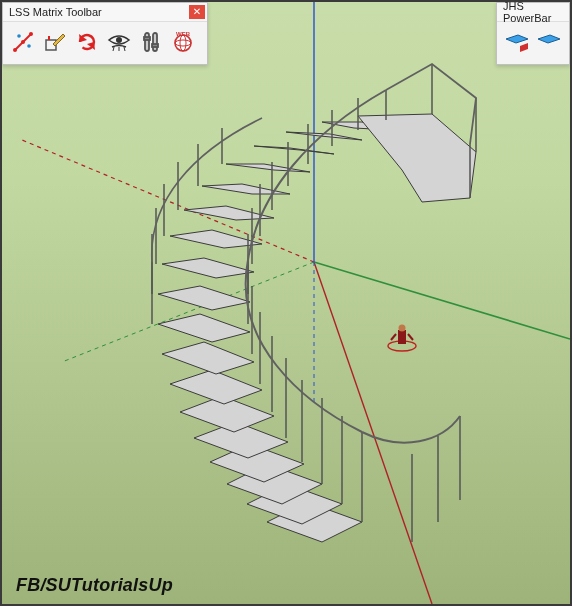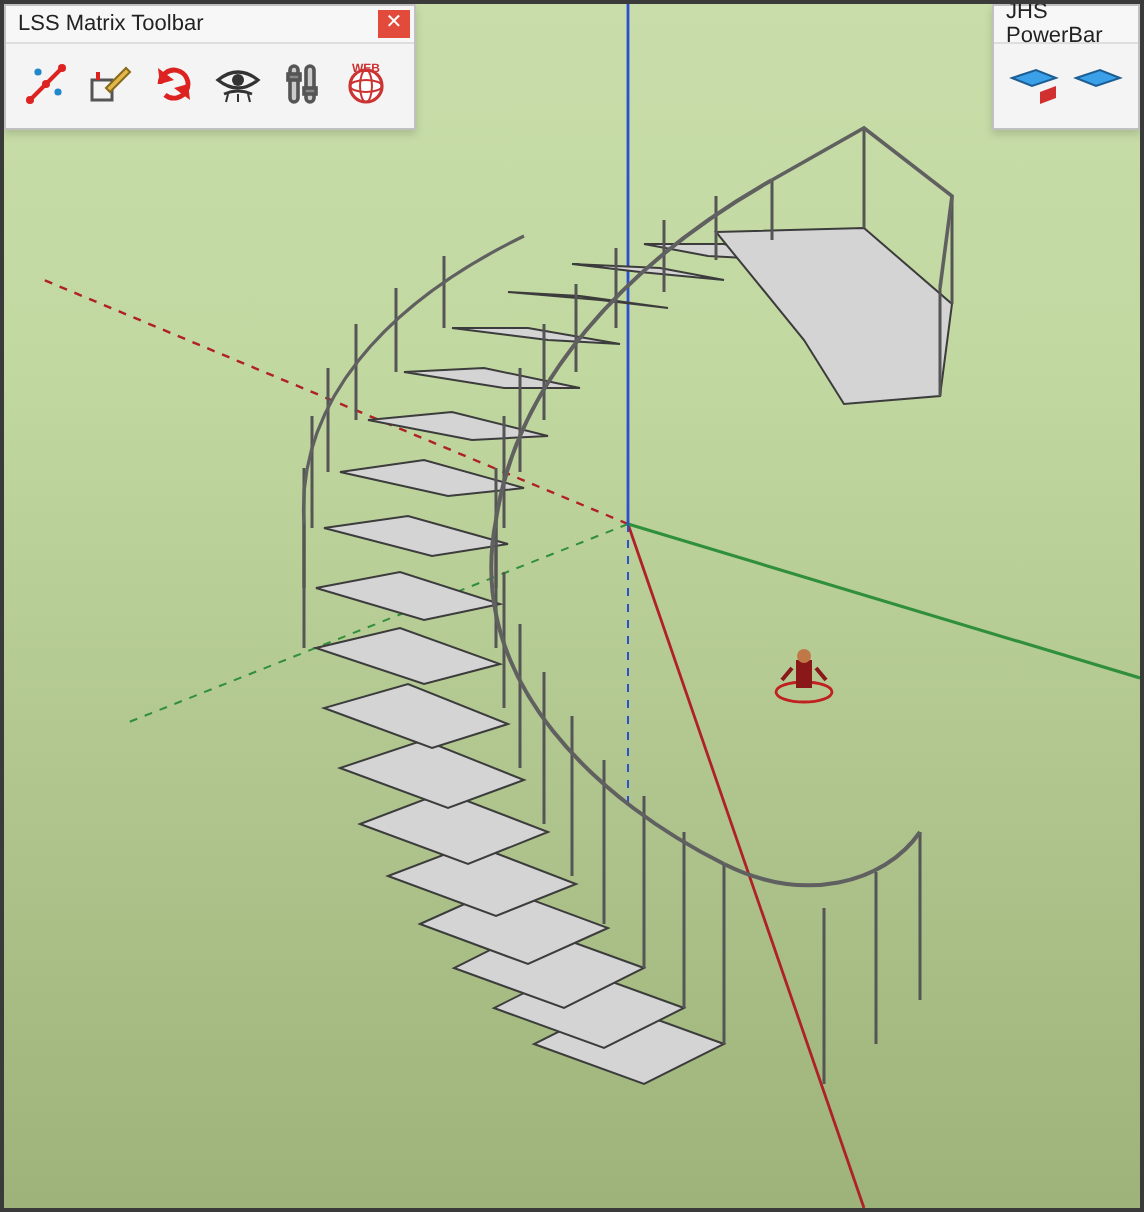--- a/index.html
+++ b/index.html
@@ -254,14 +254,15 @@
         <svg width="24" height="24" viewBox="0 0 24 24">
           <circle cx="12" cy="13" r="8" fill="#fff" stroke="#c33" stroke-width="1.6"></circle>
           <ellipse cx="12" cy="13" rx="8" ry="3" fill="none" stroke="#c33"></ellipse>
           <ellipse cx="12" cy="13" rx="3" ry="8" fill="none" stroke="#c33"></ellipse>
           <text x="12" y="6" text-anchor="middle" font-size="6" font-weight="700" fill="#c33">WEB</text>
         </svg>
       </div>
     </div>
   </div>
 
+  <div class="watermark">FB/SUTutorialsUp</div>
 
 </div>
 
 </body></html>

